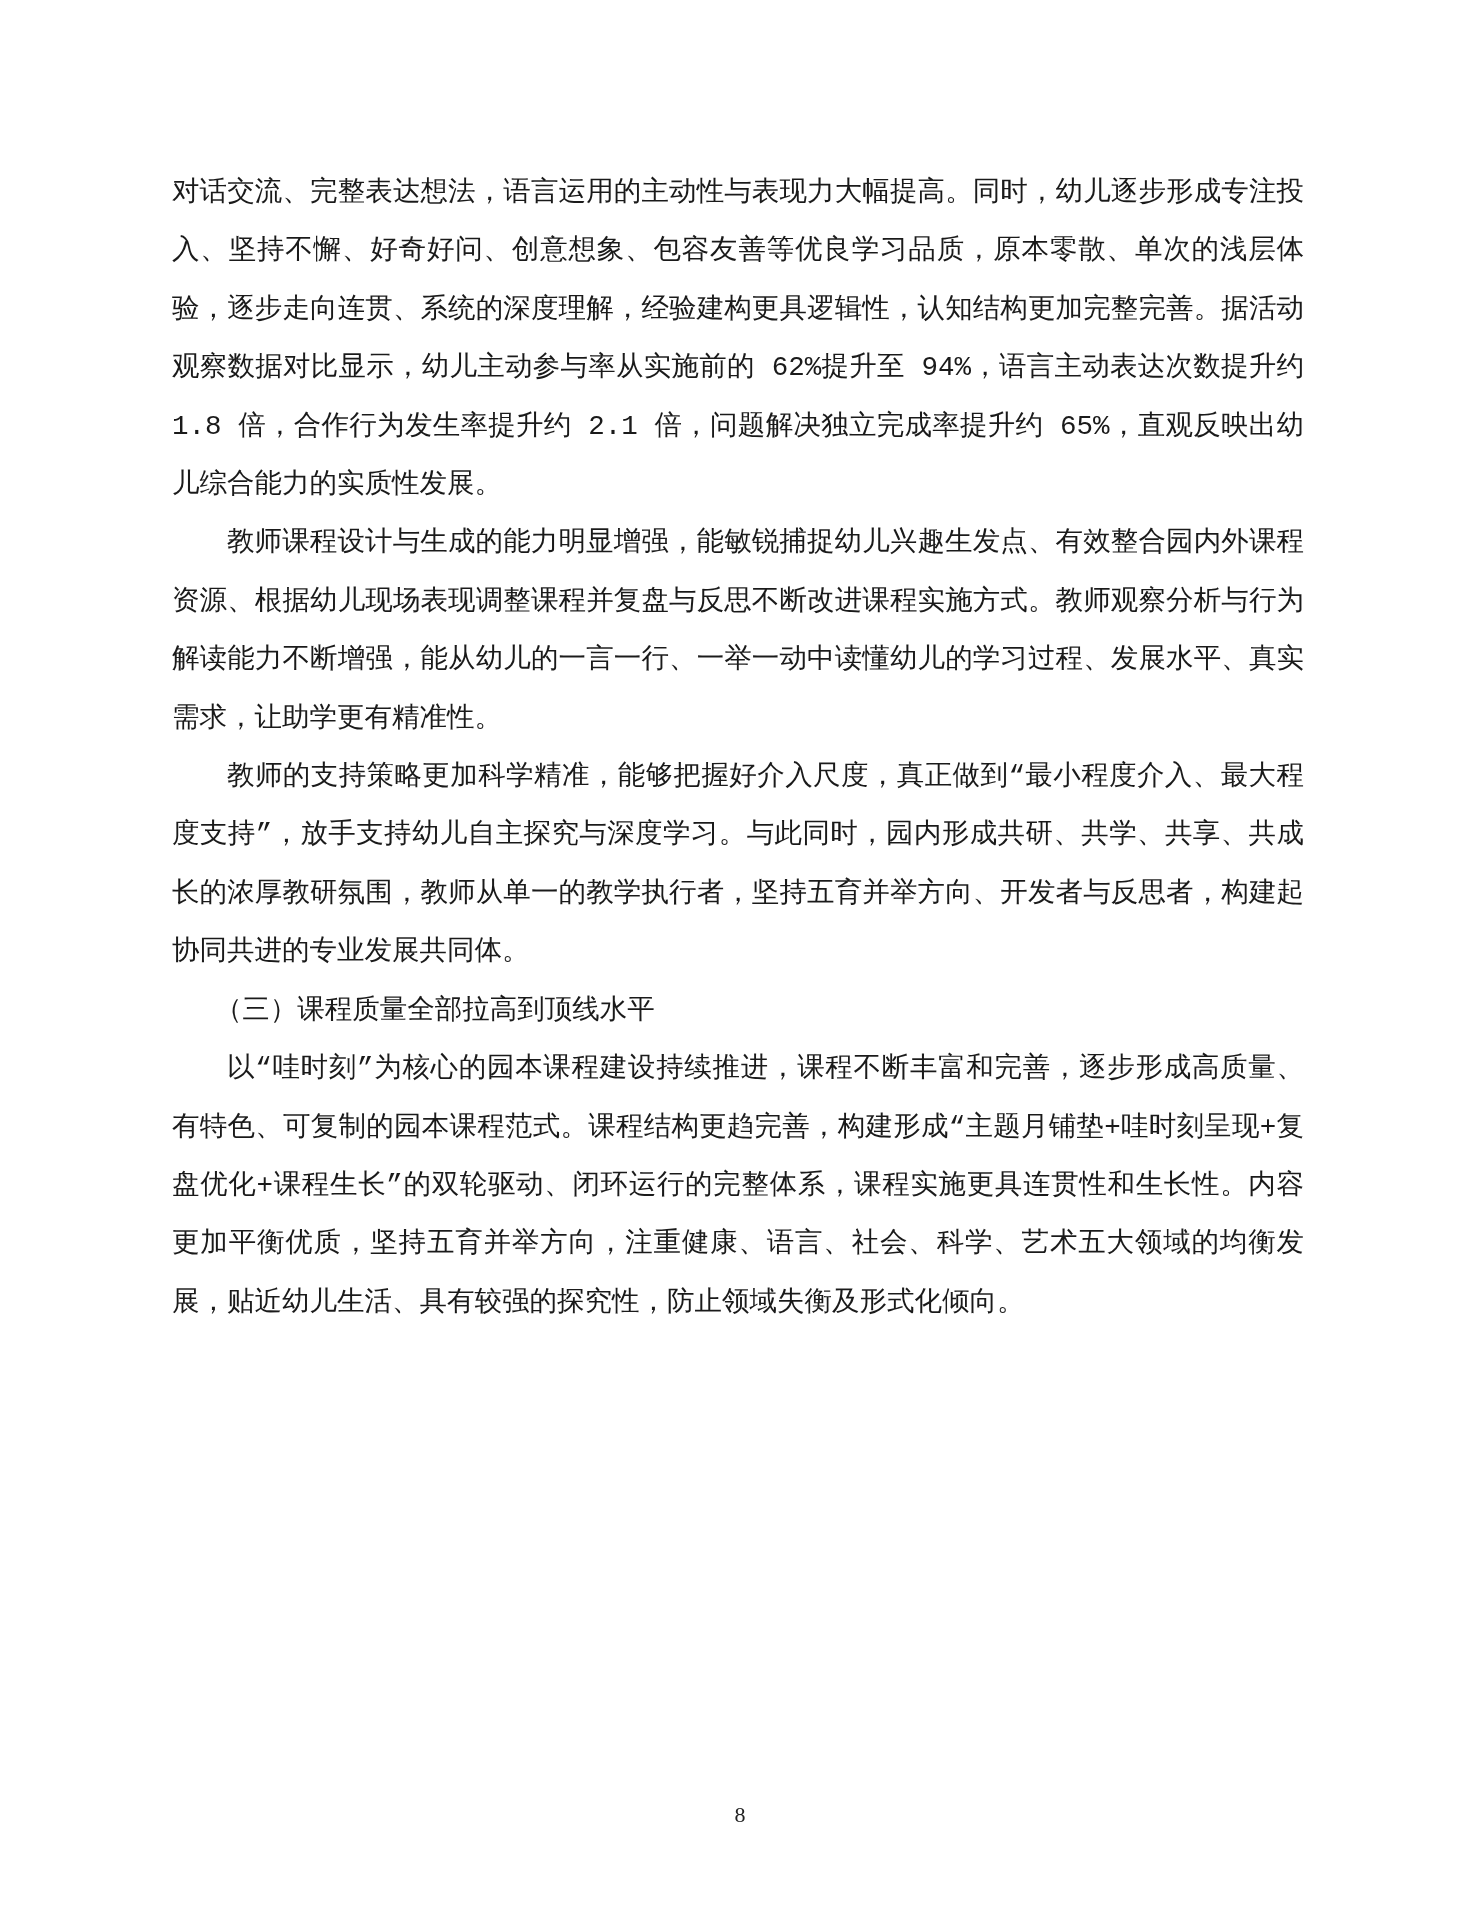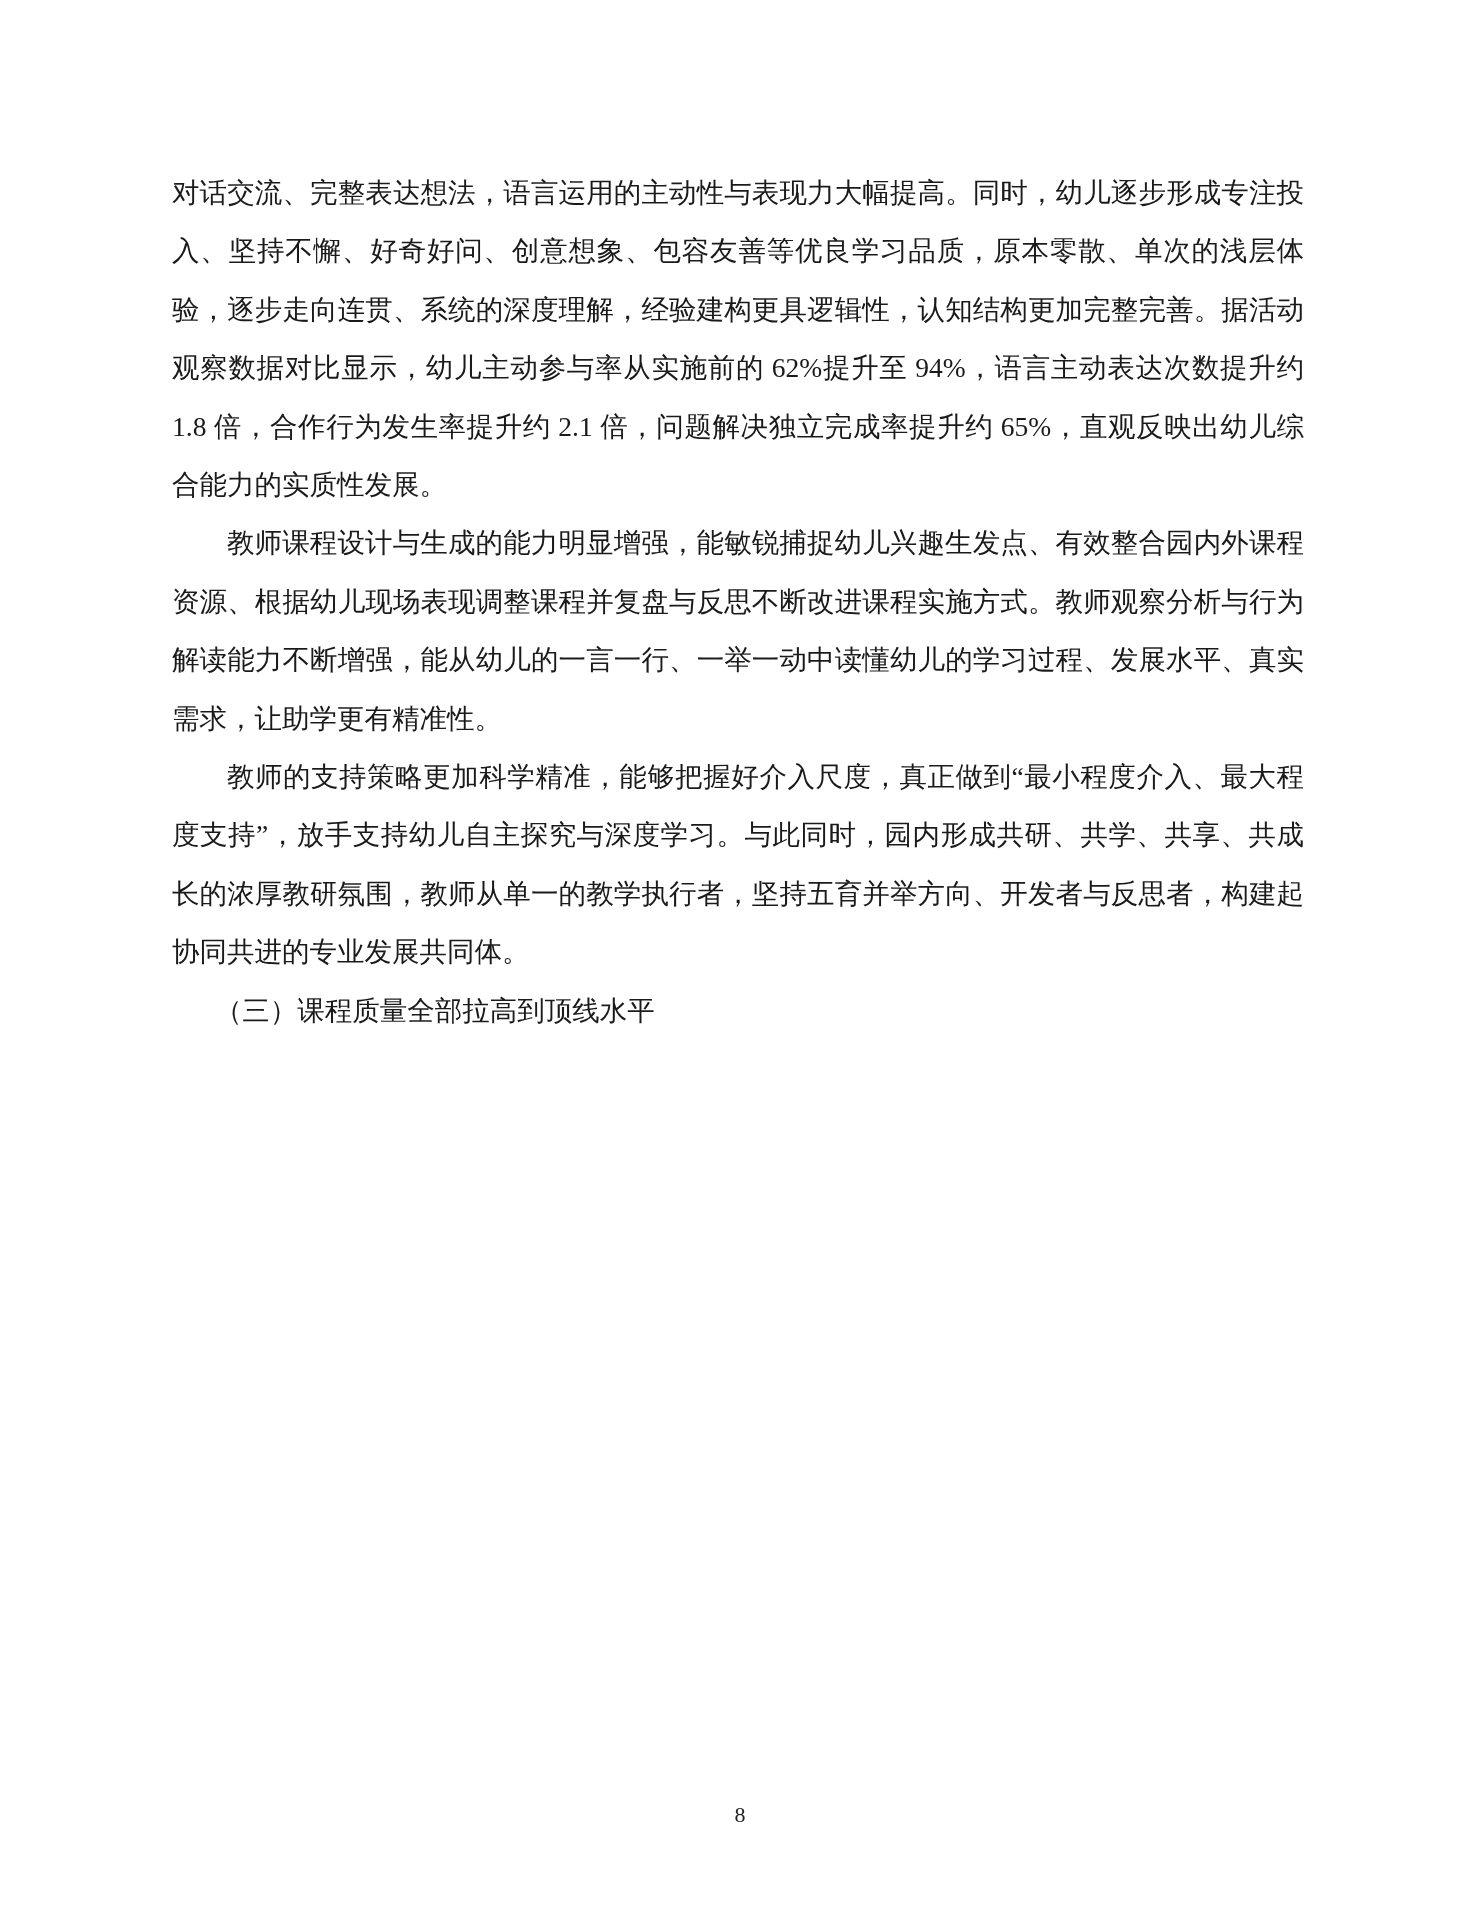--- a/index.html
+++ b/index.html
@@ -2,21 +2,21 @@
 <html><head>
   <meta charset="utf-8">
   <style>
     html, body { margin: 0; padding: 0; background: #ffffff; }
     body { width: 1480px; height: 1916px; position: relative; overflow: hidden; }
     .page {
       position: absolute;
       left: 172px;
       top: 164px;
       width: 1132px;
-      font-family: Liberation Serif, serif;
+      font-family: Liberation Mono, monospace;
       font-size: 27.5px;
       color: #1a1a1a;
       line-height: 58.4px;
       text-align: justify;
       text-justify: inter-character;
     }
     .page p { margin: 0; }
     .indent { text-indent: 2em; }
     .heading { text-indent: 1.55em; }
     .page-number {
@@ -30,15 +30,16 @@
     }
   </style>
 </head>
 <body>
 
 <div class="page">
   <p class="body-cont">对话交流、完整表达想法，语言运用的主动性与表现力大幅提高。同时，幼儿逐步形成专注投入、坚持不懈、好奇好问、创意想象、包容友善等优良学习品质，原本零散、单次的浅层体验，逐步走向连贯、系统的深度理解，经验建构更具逻辑性，认知结构更加完整完善。据活动观察数据对比显示，幼儿主动参与率从实施前的 62%提升至 94%，语言主动表达次数提升约 1.8 倍，合作行为发生率提升约 2.1 倍，问题解决独立完成率提升约 65%，直观反映出幼儿综合能力的实质性发展。</p>
   <p class="indent">教师课程设计与生成的能力明显增强，能敏锐捕捉幼儿兴趣生发点、有效整合园内外课程资源、根据幼儿现场表现调整课程并复盘与反思不断改进课程实施方式。教师观察分析与行为解读能力不断增强，能从幼儿的一言一行、一举一动中读懂幼儿的学习过程、发展水平、真实需求，让助学更有精准性。</p>
   <p class="indent">教师的支持策略更加科学精准，能够把握好介入尺度，真正做到“最小程度介入、最大程度支持”，放手支持幼儿自主探究与深度学习。与此同时，园内形成共研、共学、共享、共成长的浓厚教研氛围，教师从单一的教学执行者，坚持五育并举方向、开发者与反思者，构建起协同共进的专业发展共同体。</p>
   <p class="heading">（三）课程质量全部拉高到顶线水平</p>
+  <p class="indent">以“哇时刻”为核心的园本课程建设持续推进，课程不断丰富和完善，逐步形成高质量、有特色、可复制的园本课程范式。课程结构更趋完善，构建形成“主题月铺垫+哇时刻呈现+复盘优化+课程生长”的双轮驱动、闭环运行的完整体系，课程实施更具连贯性和生长性。内容更加平衡优质，坚持五育并举方向，注重健康、语言、社会、科学、艺术五大领域的均衡发展，贴近幼儿生活、具有较强的探究性，防止领域失衡及形式化倾向。</p>
 </div>
 
 <div class="page-number">8</div>
 
 </body></html>

